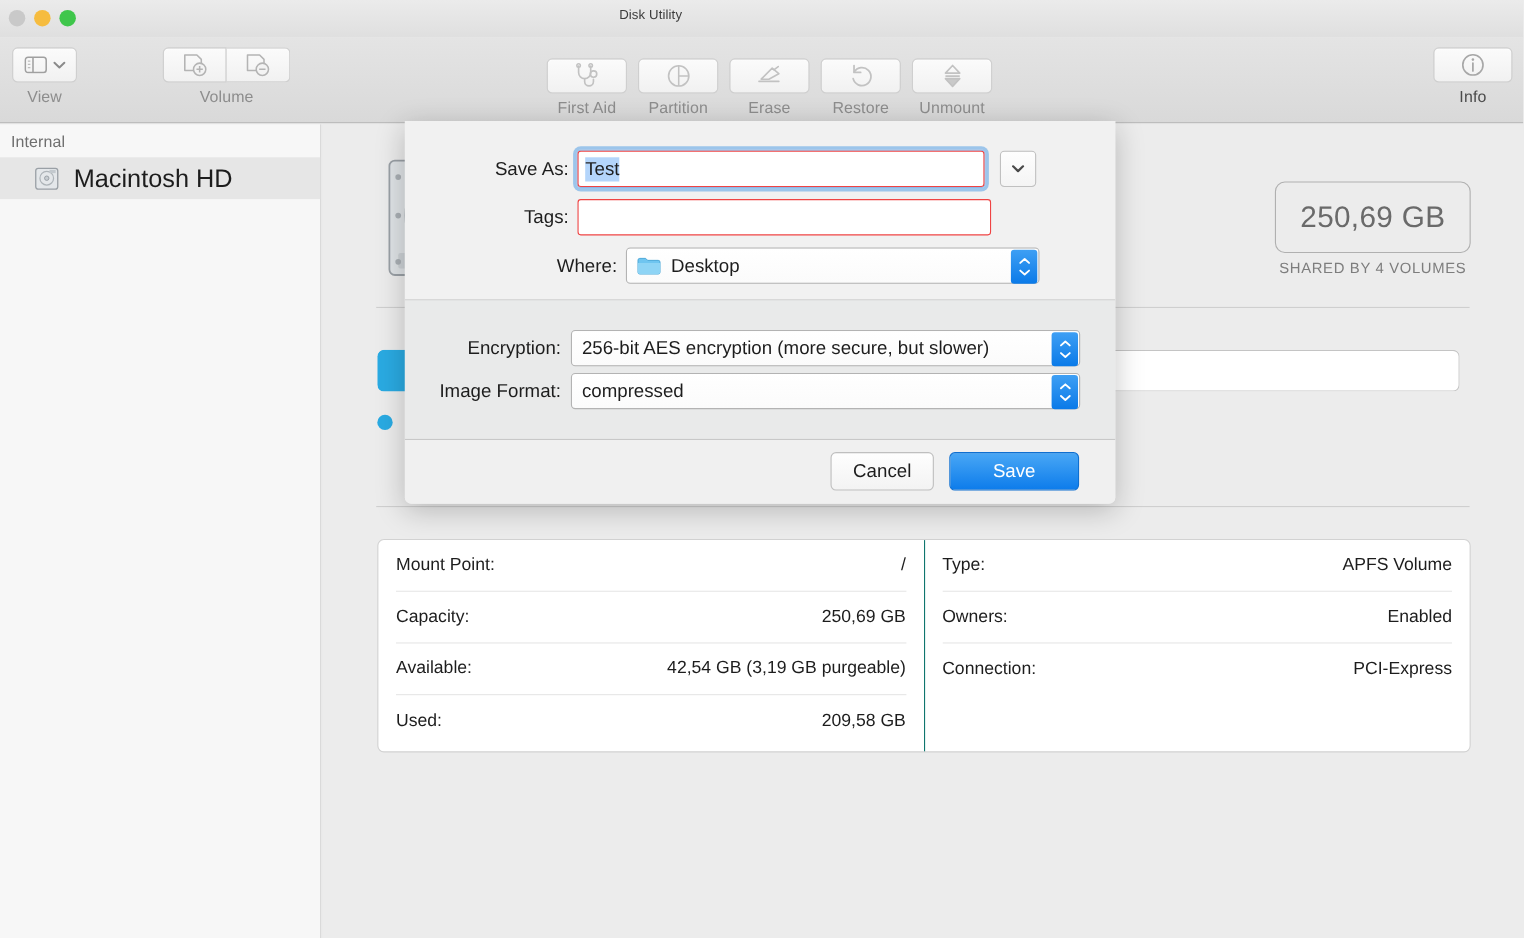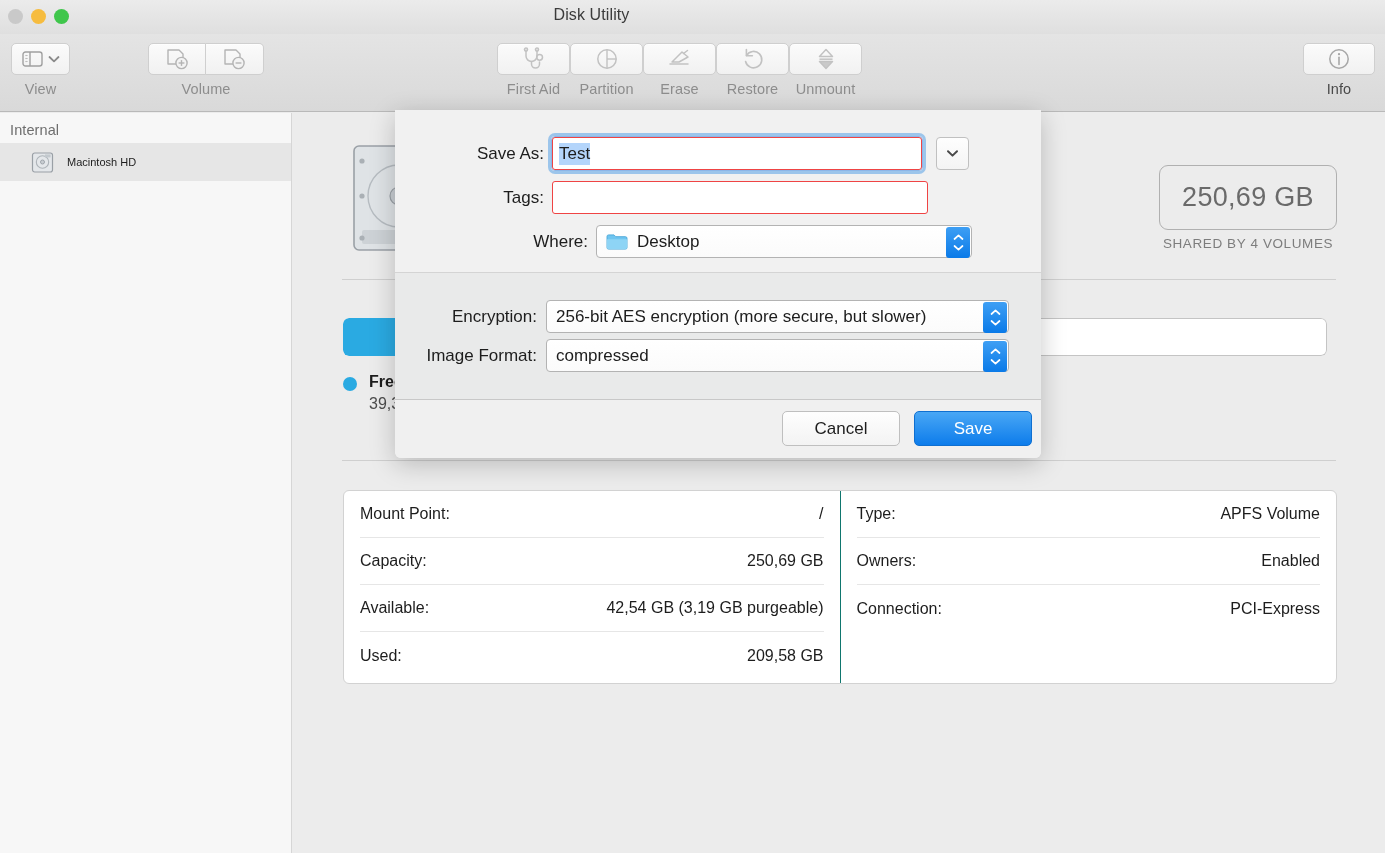--- a/index.html
+++ b/index.html
@@ -17,21 +17,21 @@
     position:absolute; left:0; top:0; width:1385px; height:34px;
     background:linear-gradient(to bottom,#ebebeb,#dfdfdf);
   }
   .traffic { position:absolute; left:8px; top:9px; display:flex; gap:8px; }
   .light { width:15px; height:15px; border-radius:50%; }
   .light.close { background:#c9c9c9; }
   .light.min { background:#f6bc3f; }
   .light.max { background:#3fc64b; }
   .wintitle {
     position:absolute; left:0; top:6px; width:1183px; text-align:center;
-    font-size:16px; color:#3b3b3b; letter-spacing:.1px;
+    font-size:12px; color:#3b3b3b; letter-spacing:.1px;
   }
 
   
   .toolbar {
     position:absolute; left:0; top:34px; width:1385px; height:78px;
     background:linear-gradient(to bottom,#e4e4e4,#d9d9d9);
     border-bottom:1px solid #b9b9b9;
   }
   .tb-group { position:absolute; display:flex; flex-direction:column; align-items:center; }
   .tb-btn {
@@ -49,41 +49,41 @@
   #grp-view .tb-btn { width:59px; height:32px; gap:5px; }
 
   
   #grp-volume { left:148px; top:9px; }
   .seg { display:flex; }
   .seg .tb-btn { width:58px; height:32px; border-radius:0; }
   .seg .tb-btn:first-child { border-radius:5px 0 0 5px; }
   .seg .tb-btn:last-child { border-radius:0 5px 5px 0; border-left:none; }
 
   
-  .acts { position:absolute; left:497px; top:9px; display:flex; gap:0; }
+  .acts { position:absolute; left:497px; top:19px; display:flex; gap:10px; }
   .acts .item { display:flex; flex-direction:column; align-items:center; }
   .acts .tb-btn { width:73px; height:32px; }
 
   
   #grp-info { left:1303px; top:9px; }
   #grp-info .tb-btn { width:72px; height:32px; }
 
   
   .sidebar {
     position:absolute; left:0; top:113px; width:292px; height:740px;
     background:#f7f7f7; border-right:1px solid #d6d6d6;
   }
   .sb-header {
     font-size:14.5px; color:#6e6e6e; padding:9px 0 5px 10px; letter-spacing:.1px;
   }
   .sb-row {
     display:flex; align-items:center; gap:12px;
     height:38px; padding-left:30px; background:#e6e6e6;
   }
-  .sb-row-label { font-size:11px; color:#1d1d1d; }
+  .sb-row-label { font-size:23px; color:#1d1d1d; }
 
   
   .content { position:absolute; left:293px; top:113px; width:1092px; height:740px; background:#ececec; }
 
   .disk-icon-wrap { position:absolute; left:47px; top:21px; width:118px; height:128px; }
   .cap-box {
     position:absolute; right:48px; top:52px; width:178px; height:65px;
     border:1px solid #b0b0b0; border-radius:9px;
     display:flex; align-items:center; justify-content:center;
   }
@@ -127,21 +127,20 @@
   .info-row:last-child { border-bottom:none; }
   .info-key { color:#1d1d1d; }
   .info-val { color:#1d1d1d; }
 
   
   .sheet {
     position:absolute; left:368px; top:110px; width:646px; height:348px;
     background:#f0f0f0; border-radius:0 0 6px 6px;
     box-shadow:0 6px 26px rgba(0,0,0,.22);
     overflow:hidden;
-    margin-left:27px;
   }
   .sheet-top { position:absolute; left:0; top:0; width:646px; height:162px; background:#f1f1f1; }
   .sheet-mid {
     position:absolute; left:0; top:162px; width:646px; height:128px;
     background:#e9eaea; border-top:1px solid #d4d4d4; border-bottom:1px solid #c8c8c8;
   }
   .sheet-bot { position:absolute; left:0; top:290px; width:646px; height:58px; background:#f0f0f0; }
 
   .field-row { position:absolute; display:flex; align-items:center; }
   .field-label { font-size:17px; color:#1d1d1d; text-align:right; }
@@ -175,21 +174,21 @@
     background:linear-gradient(to bottom,#3e9ff4,#0a7ae8);
     border-radius:3px; display:flex; flex-direction:column;
     align-items:center; justify-content:center; gap:3px;
   }
 
   .btn {
     height:35px; border-radius:5px; font-size:17px;
     display:flex; align-items:center; justify-content:center;
   }
   .btn-cancel {
-    width:118px; background:linear-gradient(to bottom,#fefefe,#f3f3f3);
+    width:94px; background:linear-gradient(to bottom,#fefefe,#f3f3f3);
     border:1px solid #bfbfbf; color:#1d1d1d;
   }
   .btn-save {
     width:118px; background:linear-gradient(to bottom,#49a7f5,#0d7ceb);
     border:1px solid #0f6fd0; color:#ffffff;
   }
 </style>
 </head>
 <body>
 

